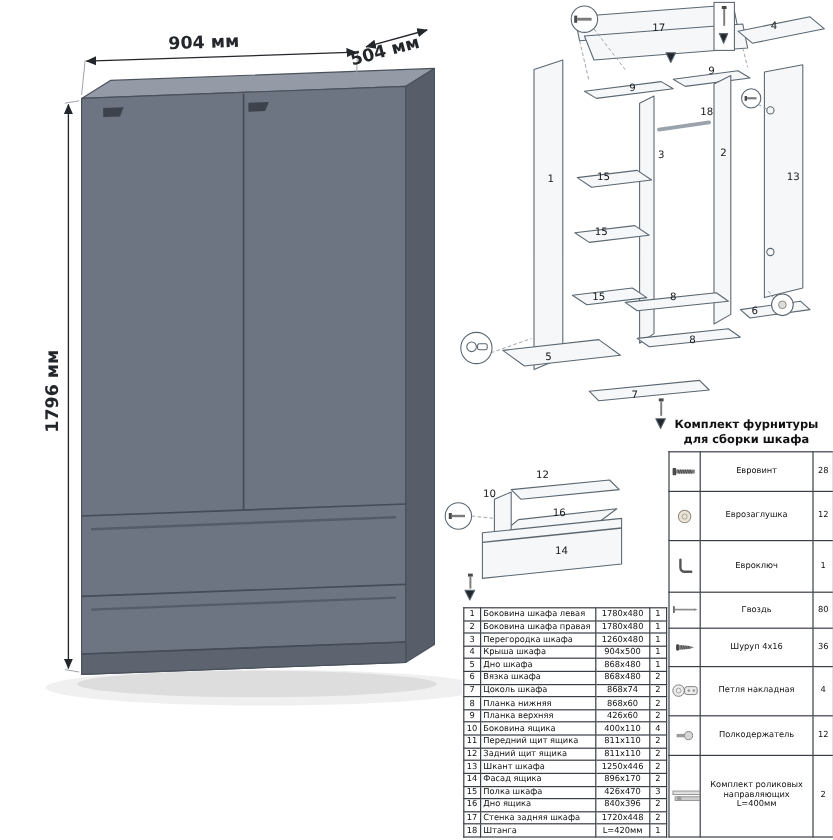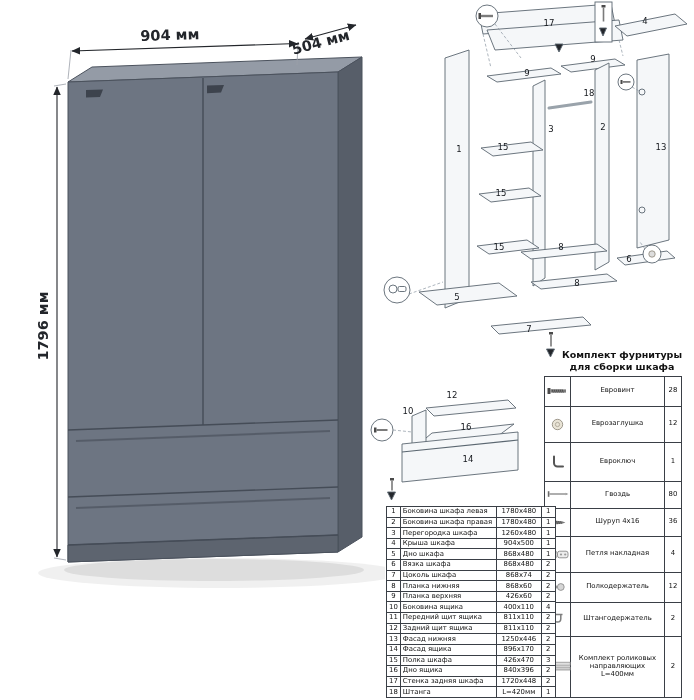--- a/index.html
+++ b/index.html
@@ -15,21 +15,21 @@
   .num-label { font-size:8.5px; fill:#14171c; }
   .line-art polygon, .line-art rect.panel { stroke:#5b6771; stroke-width:0.9; stroke-linejoin:round; }
   .dashed { stroke:#8a95a0; stroke-width:0.7; stroke-dasharray:3 2; fill:none; }
 
   table { border-collapse:collapse; background:#fff; }
 
   .parts-table { position:absolute; left:386px; top:506px; height:192px; font-size:6.9px; table-layout:fixed; }
   .parts-table td { border:1px solid #3a3f46; padding:0 2px; white-space:nowrap; line-height:1; overflow:hidden; }
   .pt-num,.pt-qty,.pt-size { text-align:center; }
 
-  .hw-table { position:absolute; left:544px; top:376px; width:137px; height:322px; font-size:6.9px; table-layout:fixed; }
+  .hw-table { position:absolute; left:557px; top:376px; width:137px; height:322px; font-size:6.9px; table-layout:fixed; }
   .hw-table td { border:1px solid #3a3f46; padding:1px 2px; text-align:center; vertical-align:middle; line-height:1.15; }
   .hw-icon svg { vertical-align:middle; }
 
   .hw-title {
     position:absolute; left:548px; top:349px; width:148px;
     text-align:center; font-weight:bold; font-size:9.5px; line-height:1.3; color:#111;
   }
 </style>
 </head>
 <body>
@@ -268,27 +268,20 @@
         </tr>
         <tr>
           <td class="hw-icon"><svg width="15" height="10" viewBox="0 0 15 10">
               <rect x="0.8" y="3.6" width="6.5" height="2.8" fill="#9b9b9b"></rect>
               <circle cx="10.8" cy="5" r="3.4" fill="#d6d6d6" stroke="#858585" stroke-width="0.8"></circle>
             </svg></td>
           <td class="hw-name">Полкодержатель</td>
           <td class="hw-qty">12</td>
         </tr>
         <tr>
-          <td class="hw-icon"><svg width="13" height="12" viewBox="0 0 13 12">
-              <path d="M1.5 1.5 h10 M3.2 1.5 v4.2 a3.3 3.3 0 0 0 6.6 0 V1.5" fill="none" stroke="#7d7d7d" stroke-width="1.5"></path>
-            </svg></td>
-          <td class="hw-name">Штангодержатель</td>
-          <td class="hw-qty">2</td>
-        </tr>
-        <tr>
           <td class="hw-icon"><svg width="24" height="11" viewBox="0 0 24 11">
               <rect x="0.8" y="1.2" width="22.4" height="3" fill="#e0e0e0" stroke="#858585" stroke-width="0.7"></rect>
               <rect x="2.6" y="6" width="20.6" height="3" fill="#cfcfcf" stroke="#858585" stroke-width="0.7"></rect>
               <circle cx="6" cy="7.5" r="1.9" fill="#9a9a9a"></circle>
             </svg></td>
           <td class="hw-name">Комплект роликовых направляющих L=400мм</td>
           <td class="hw-qty">2</td>
         </tr>
       </tbody>
   </table>
@@ -368,21 +361,21 @@
           <td class="pt-qty">2</td>
         </tr>
         <tr>
           <td class="pt-num">12</td>
           <td class="pt-name">Задний щит ящика</td>
           <td class="pt-size">811x110</td>
           <td class="pt-qty">2</td>
         </tr>
         <tr>
           <td class="pt-num">13</td>
-          <td class="pt-name">Фасад нижняя</td>
+          <td class="pt-name">Шкант шкафа</td>
           <td class="pt-size">1250x446</td>
           <td class="pt-qty">2</td>
         </tr>
         <tr>
           <td class="pt-num">14</td>
           <td class="pt-name">Фасад ящика</td>
           <td class="pt-size">896x170</td>
           <td class="pt-qty">2</td>
         </tr>
         <tr>

